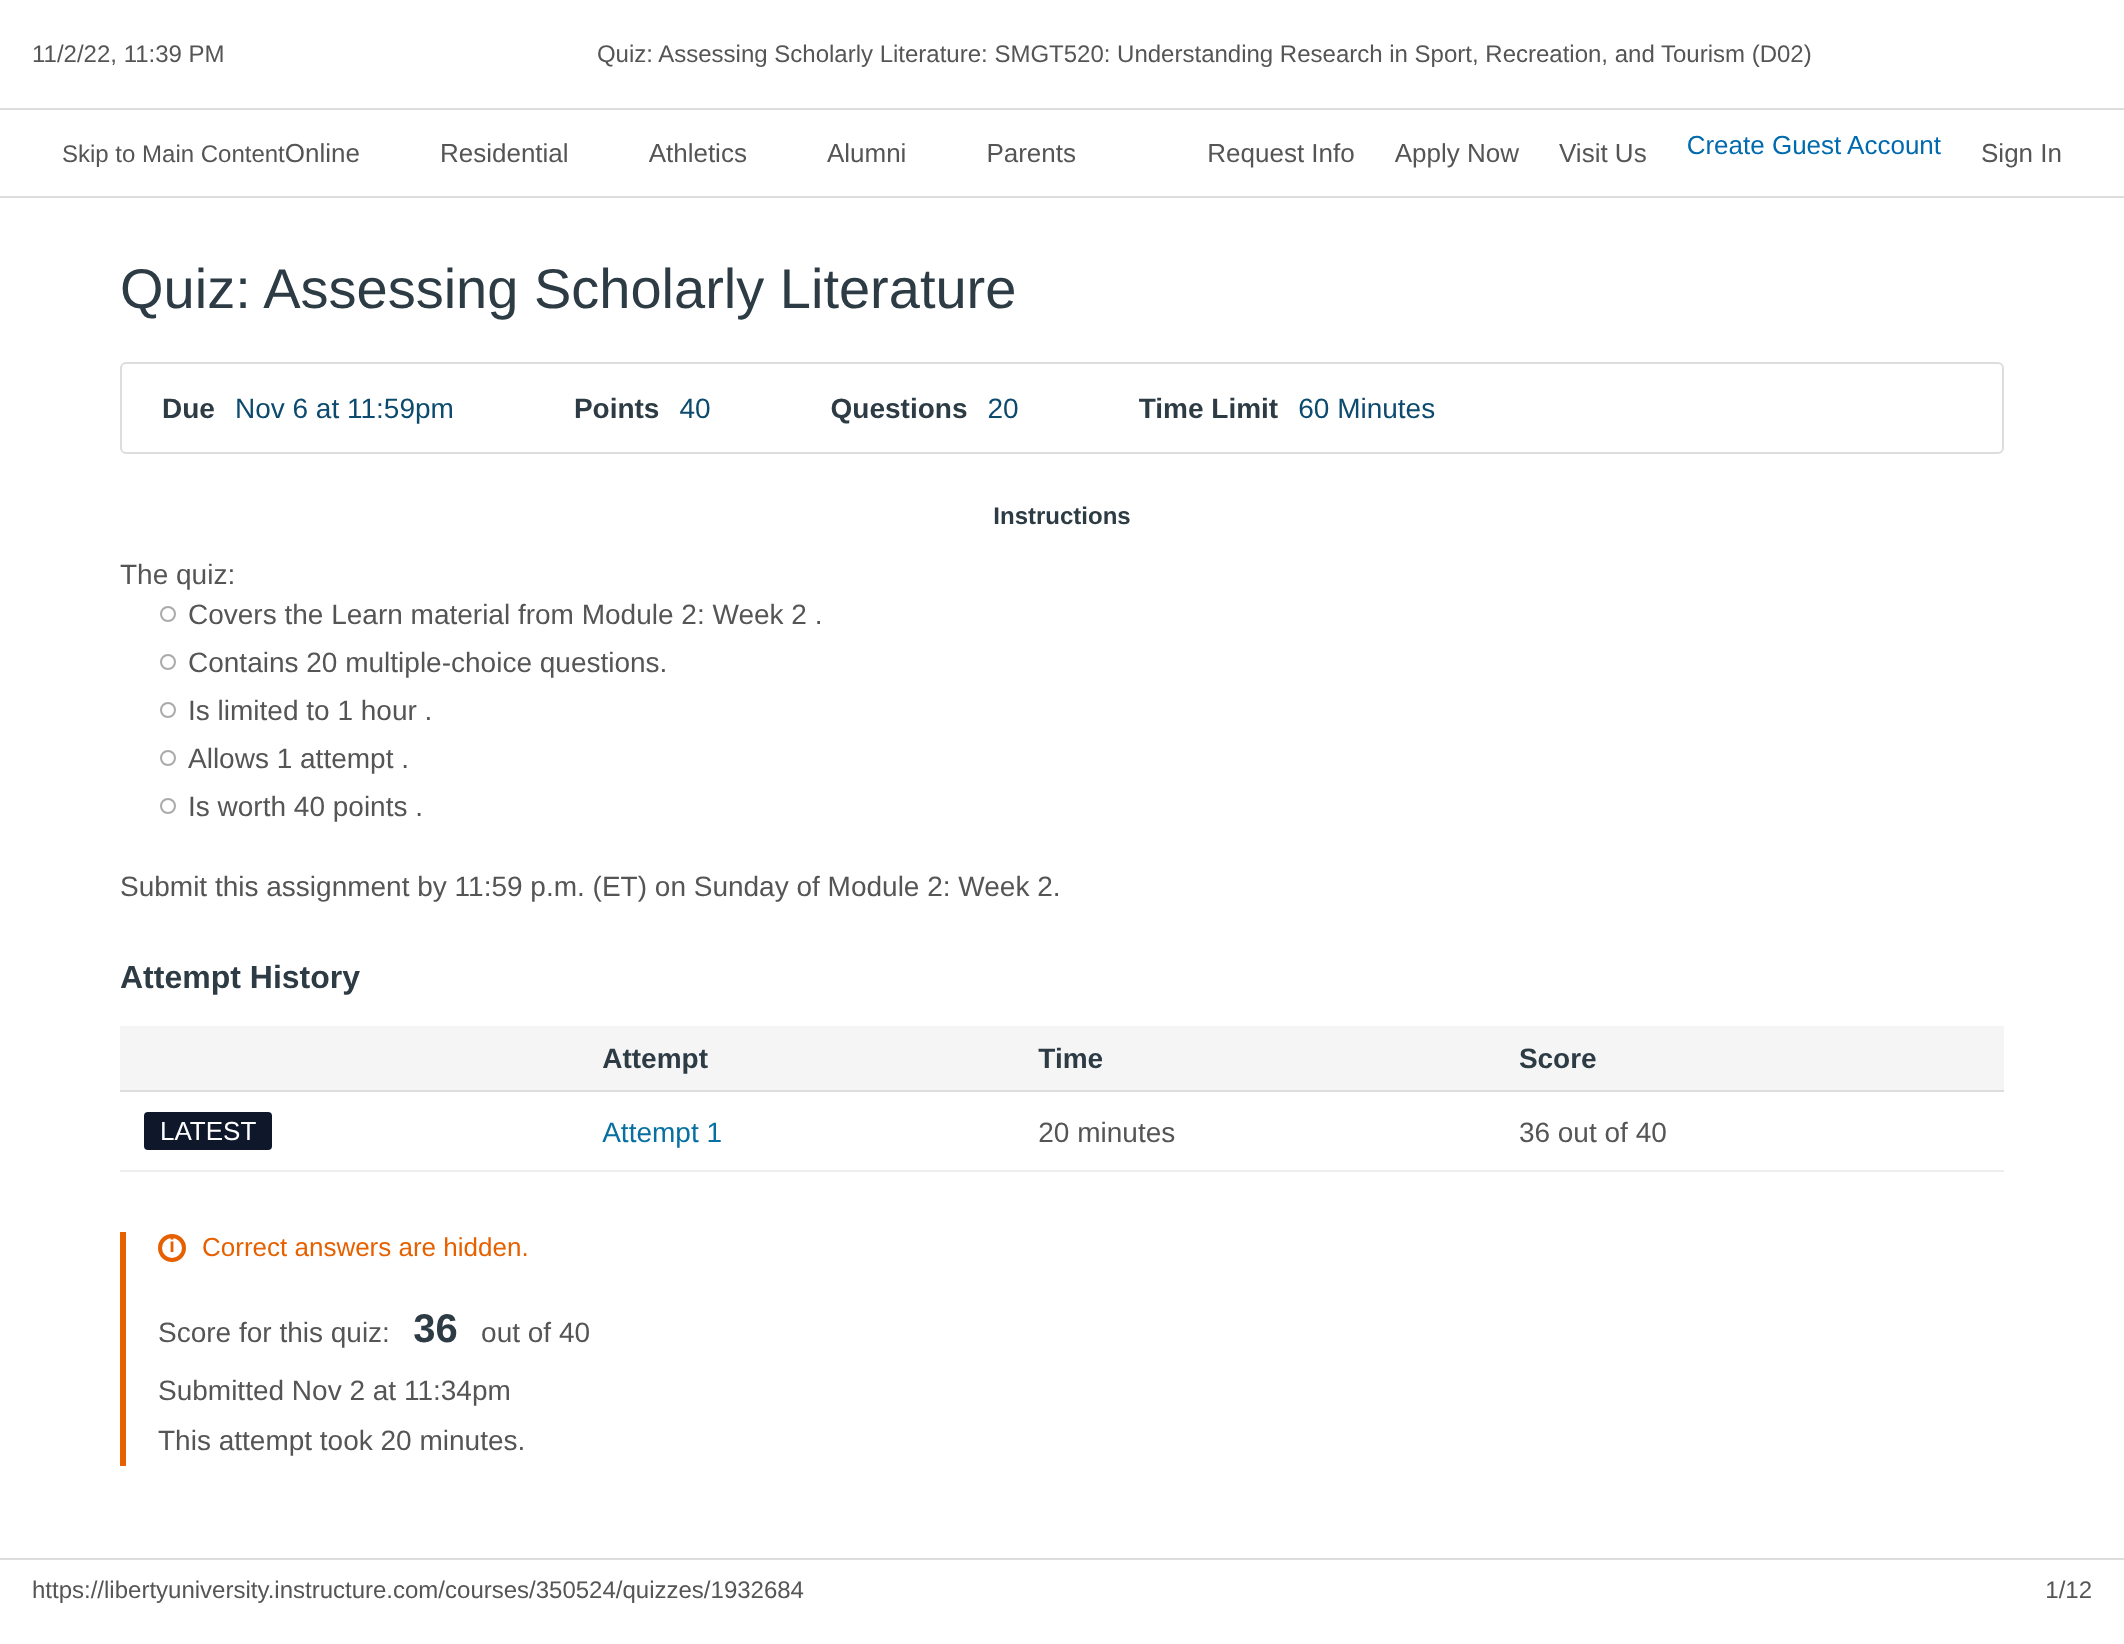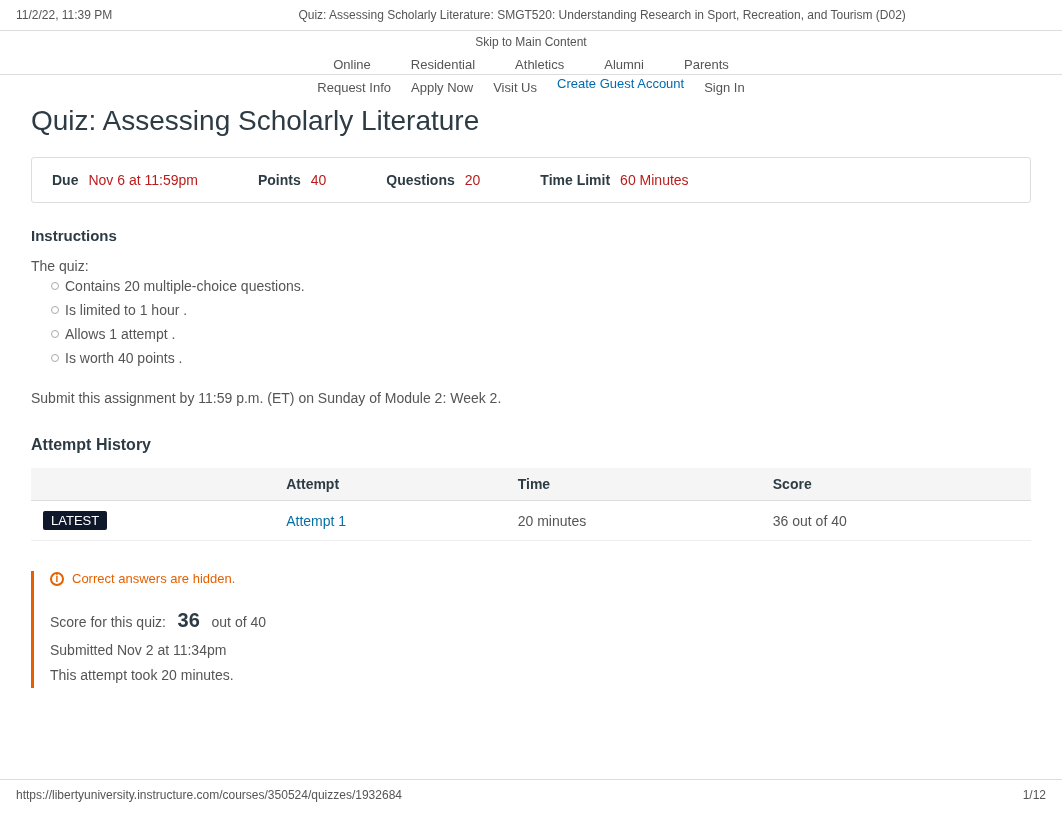--- a/index.html
+++ b/index.html
@@ -3,37 +3,36 @@
   <meta charset="utf-8">
   <style>
     * { margin: 0; padding: 0; box-sizing: border-box; }
     body { font-family: Arial, Helvetica, sans-serif; font-size: 14px; color: #333; background: #fff; width: 1062px; min-height: 822px; }
 
     
     .top-bar {
       display: flex;
       align-items: center;
       justify-content: space-between;
-      padding: 8px 16px;
+      padding: 20px 16px;
       border-bottom: 1px solid #ddd;
       font-size: 12px;
       color: #555;
     }
     .top-bar-left { font-size: 12px; color: #555; }
     .top-bar-center { font-size: 12px; color: #555; flex: 1; text-align: center; margin-left: 46px; }
 
     
     .nav {
       display: flex;
       align-items: center;
-      padding: 0 16px;
+      padding: 0 31px;
       border-bottom: 1px solid #ddd;
       font-size: 13px;
       height: 44px;
-      flex-direction: column;
     }
     .nav-left {
       display: flex;
       gap: 40px;
       align-items: center;
     }
     .nav-item {
       color: #555;
       text-decoration: none;
       cursor: pointer;
@@ -42,21 +41,21 @@
     .nav-spacer { flex: 1; }
     .nav-right {
       display: flex;
       gap: 20px;
     }
     .nav-item-blue { color: #006aaf; text-decoration: none; cursor: pointer; }
     .nav-skip { font-size: 12px; color: #555; cursor: pointer; }
 
     
     .main-content {
-      padding: 30px 31px;
+      padding: 30px 60px;
     }
 
     .quiz-title {
       font-size: 28px;
       font-weight: normal;
       color: #2d3b45;
       margin-bottom: 20px;
     }
 
     
@@ -64,28 +63,29 @@
       border: 1px solid #ddd;
       border-radius: 3px;
       padding: 14px 20px;
       display: flex;
       gap: 60px;
       margin-bottom: 24px;
       background: #fff;
     }
     .info-item { display: flex; gap: 10px; align-items: center; }
     .info-label { font-weight: bold; color: #2d3b45; }
-    .info-value { color: #b91c1c; }
+    .info-value { color: #0c4a6e; }
 
     
     .section-title {
-      font-size: 15px;
+      font-size: 12px;
       font-weight: bold;
       color: #2d3b45;
       margin-bottom: 14px;
+      text-align: center;
     }
 
     .quiz-description { color: #555; }
 
     .bullet-list {
       list-style: none;
       margin-left: 20px;
       margin-bottom: 20px;
     }
     .bullet-list li {
@@ -237,20 +237,24 @@
     <div class="info-item">
       <span class="info-label">Time Limit</span>
       <span class="info-value">60 Minutes</span>
     </div>
   </div>
 
   <div class="section-title">Instructions</div>
   <p class="quiz-description">The quiz:</p>
 
   <ul class="bullet-list">
+    <li>
+      <span class="bullet-dot"></span>
+      <span>Covers the  Learn  material from   Module 2: Week 2  .</span>
+    </li>
     <li>
       <span class="bullet-dot"></span>
       <span>Contains 20   multiple-choice   questions.</span>
     </li>
     <li>
       <span class="bullet-dot"></span>
       <span>Is limited  to  1 hour .</span>
     </li>
     <li>
       <span class="bullet-dot"></span>

